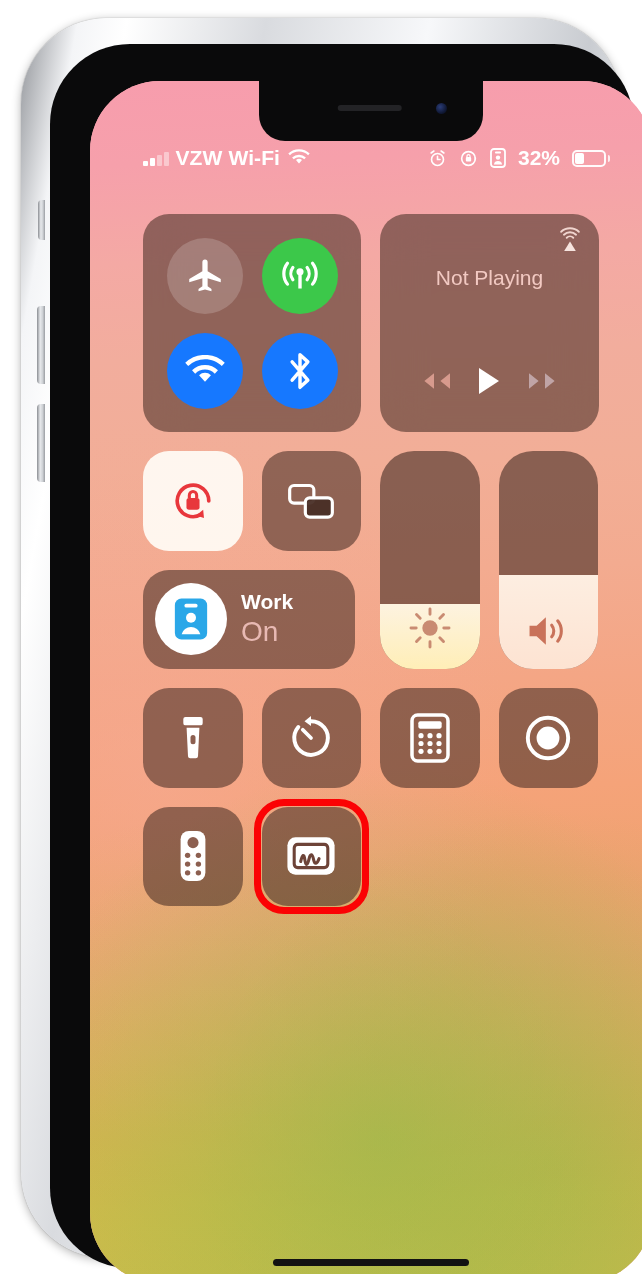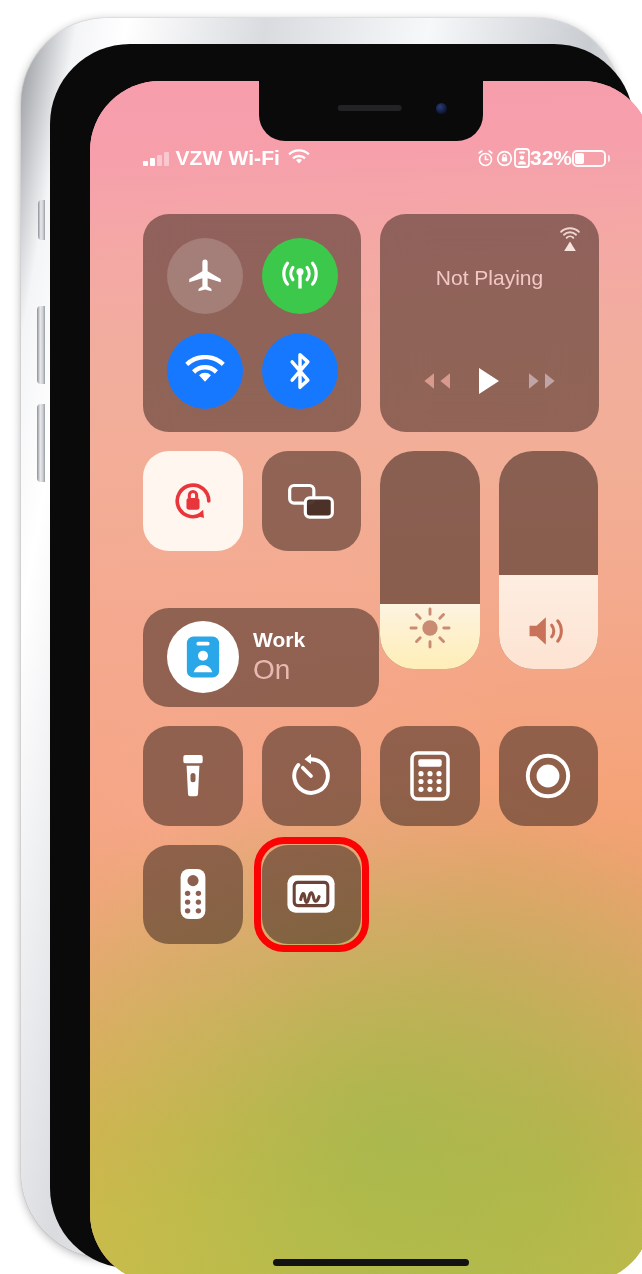--- a/index.html
+++ b/index.html
@@ -80,21 +80,21 @@
     width: 11px; height: 11px; border-radius: 50%;
     background: radial-gradient(circle at 38% 36%, #2b3d78 0%, #111a38 60%, #05070f 100%);
   }
 
   
   #status-bar {
     position: absolute; top: 63px; left: 0; right: 0; height: 28px;
     display: flex; align-items: center; color: #fff;
   }
   #status-left { position: absolute; left: 53px; display: flex; align-items: center; gap: 7px; }
-  #status-right { position: absolute; right: 46px; display: flex; align-items: center; gap: 0; }
+  #status-right { position: absolute; right: 46px; display: flex; align-items: center; gap: 12px; }
   .carrier-text { font-size: 21px; font-weight: 600; letter-spacing: .1px; color: #fff; }
 
   .bars { display: flex; align-items: flex-end; gap: 2.5px; height: 15px; }
   .bars i { display: block; width: 4.5px; border-radius: 1px; background: #fff; }
   .bars i.b1 { height: 5px; }
   .bars i.b2 { height: 8px; }
   .bars i.b3 { height: 11px; opacity: .42; }
   .bars i.b4 { height: 14px; opacity: .42; }
 
   .pct-text { font-size: 21px; font-weight: 600; color: #fff; }
@@ -157,23 +157,23 @@
   #left-col { width: 218px; display: flex; flex-direction: column; gap: 19px; }
   .small-row { display: flex; gap: 19px; }
   .tile {
     width: 99.5px; height: 99.5px; border-radius: 26px;
     display: flex; align-items: center; justify-content: center;
     background: rgba(73,46,38,.58);
   }
   .tile.active-white { background: rgba(255,252,245,.93); }
 
   #focus-tile {
-    width: 236px; height: 99.5px; border-radius: 26px;
+    width: 212px; height: 99.5px; border-radius: 26px;
     background: rgba(73,46,38,.58);
-    display: flex; align-items: center; padding-left: 24px; gap: 14px; margin-top: 38px;
+    display: flex; align-items: center; padding-left: 12px; gap: 14px;
   }
   #focus-icon-wrap {
     width: 72px; height: 72px; border-radius: 50%;
     background: #fff; display: flex; align-items: center; justify-content: center;
     flex: none;
   }
   #focus-texts { display: flex; flex-direction: column; line-height: 1.18; }
   #focus-name { font-size: 21px; font-weight: 600; color: #fff; }
   #focus-state { font-size: 28px; font-weight: 400; color: #e8b9b3; }
 

